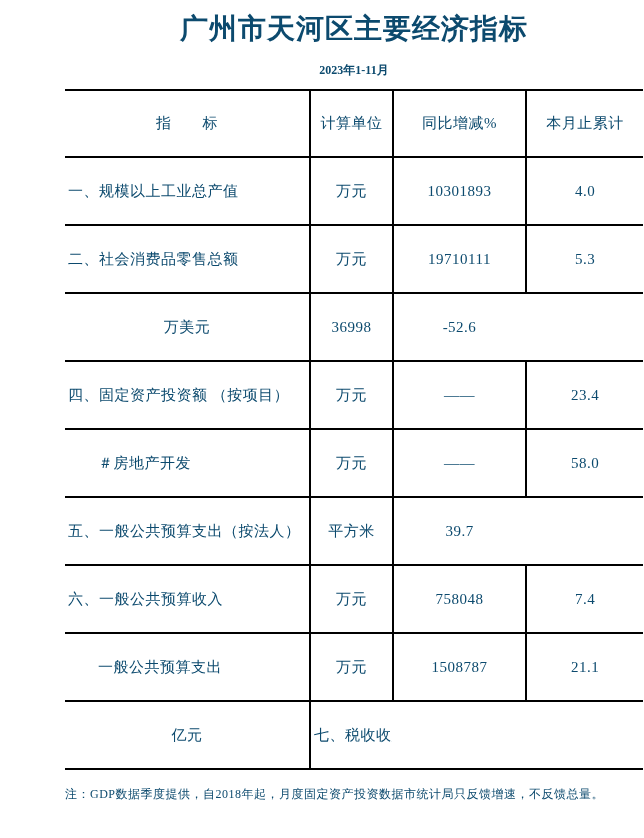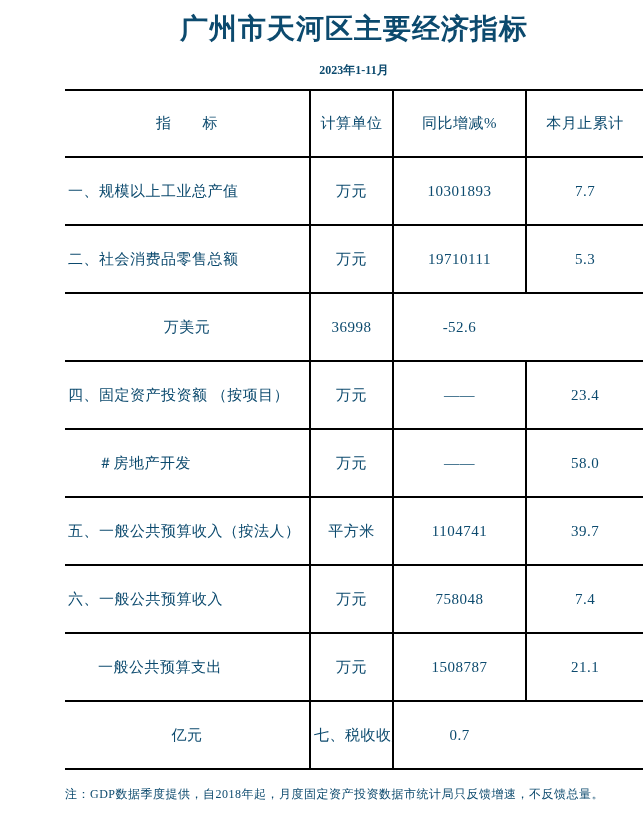--- a/index.html
+++ b/index.html
@@ -75,21 +75,21 @@
       <div class="c center">指　　标</div>
       <div class="c center">计算单位</div>
       <div class="c center">同比增减%</div>
       <div class="c center">本月止累计</div>
     </div>
 
     <div class="row">
       <div class="c left">一、规模以上工业总产值</div>
       <div class="c center">万元</div>
       <div class="c center">10301893</div>
-      <div class="c center">7.7</div>
+      <div class="c center">4.0</div>
     </div>
 
     <div class="row">
       <div class="c left">二、社会消费品零售总额</div>
       <div class="c center">万元</div>
       <div class="c center">19710111</div>
       <div class="c center">5.3</div>
     </div>
 
     <div class="row">
@@ -106,43 +106,41 @@
     </div>
 
     <div class="row">
       <div class="c left indent">＃房地产开发</div>
       <div class="c center">万元</div>
       <div class="c center">——</div>
       <div class="c center">58.0</div>
     </div>
 
     <div class="row">
-      <div class="c left">五、一般公共预算收入（按法人）</div>
+      <div class="c left">五、一般公共预算支出（按法人）</div>
       <div class="c center">平方米</div>
-      <div class="c center">1104741</div>
       <div class="c center">39.7</div>
     </div>
 
     <div class="row">
       <div class="c left">六、一般公共预算收入</div>
       <div class="c center">万元</div>
       <div class="c center">758048</div>
       <div class="c center">7.4</div>
     </div>
 
     <div class="row">
       <div class="c left indent">一般公共预算支出</div>
       <div class="c center">万元</div>
       <div class="c center">1508787</div>
       <div class="c center">21.1</div>
     </div>
 
     <div class="row">
       <div class="c center">亿元</div>
       <div class="c left">七、税收收入</div>
-      <div class="c center">0.7</div>
     </div>
 
   </div>
 
   <p class="note">注：GDP数据季度提供，自2018年起，月度固定资产投资数据市统计局只反馈增速，不反馈总量。</p>
 
 </div>
 
 </body></html>

